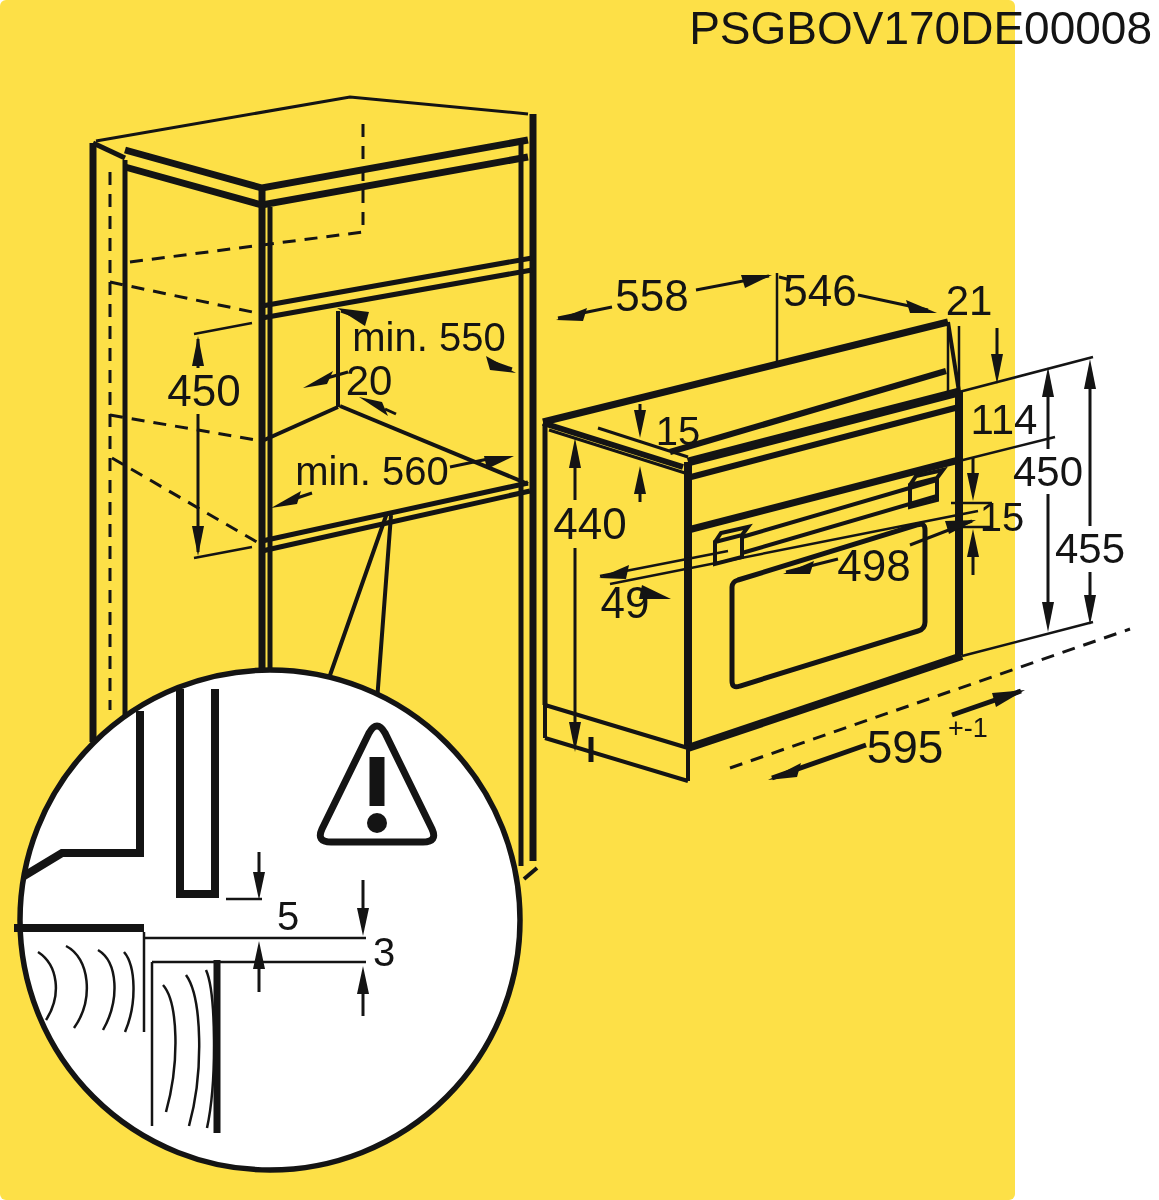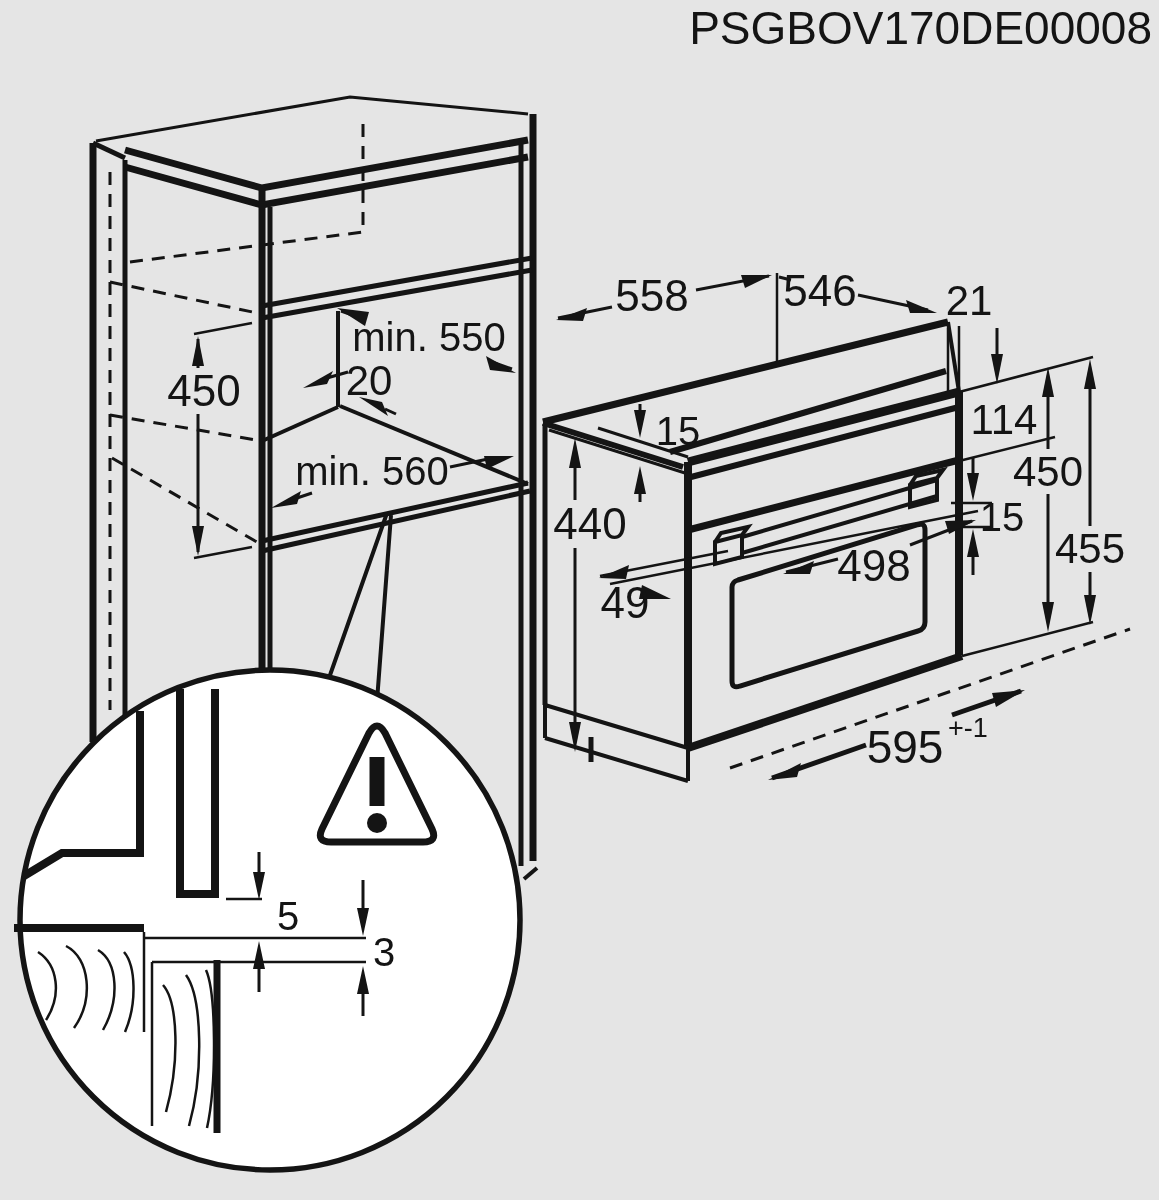--- a/index.html
+++ b/index.html
@@ -1,16 +1,16 @@
 <!DOCTYPE html>
 <html><head>
 <meta charset="utf-8">
 <style>
   html,body{margin:0;padding:0;background:#fff;}
-  #stage{width:1159px;height:1200px;position:relative;background:#e5e5e5;}
+  #stage{width:1015px;height:1200px;position:relative;background:#fde047;border-radius:6px;}
   svg{display:block;}
   .ln{stroke:#141414;fill:none;stroke-linecap:butt;stroke-linejoin:miter;}
   .dash{stroke:#141414;fill:none;stroke-dasharray:13 9;}
   .ah{fill:#141414;stroke:none;}
   text.dim{font-family:"Liberation Sans",sans-serif;fill:#141414;}
   .mid{text-anchor:middle;}
   .end{text-anchor:end;}
 </style>
 </head>
 <body>

